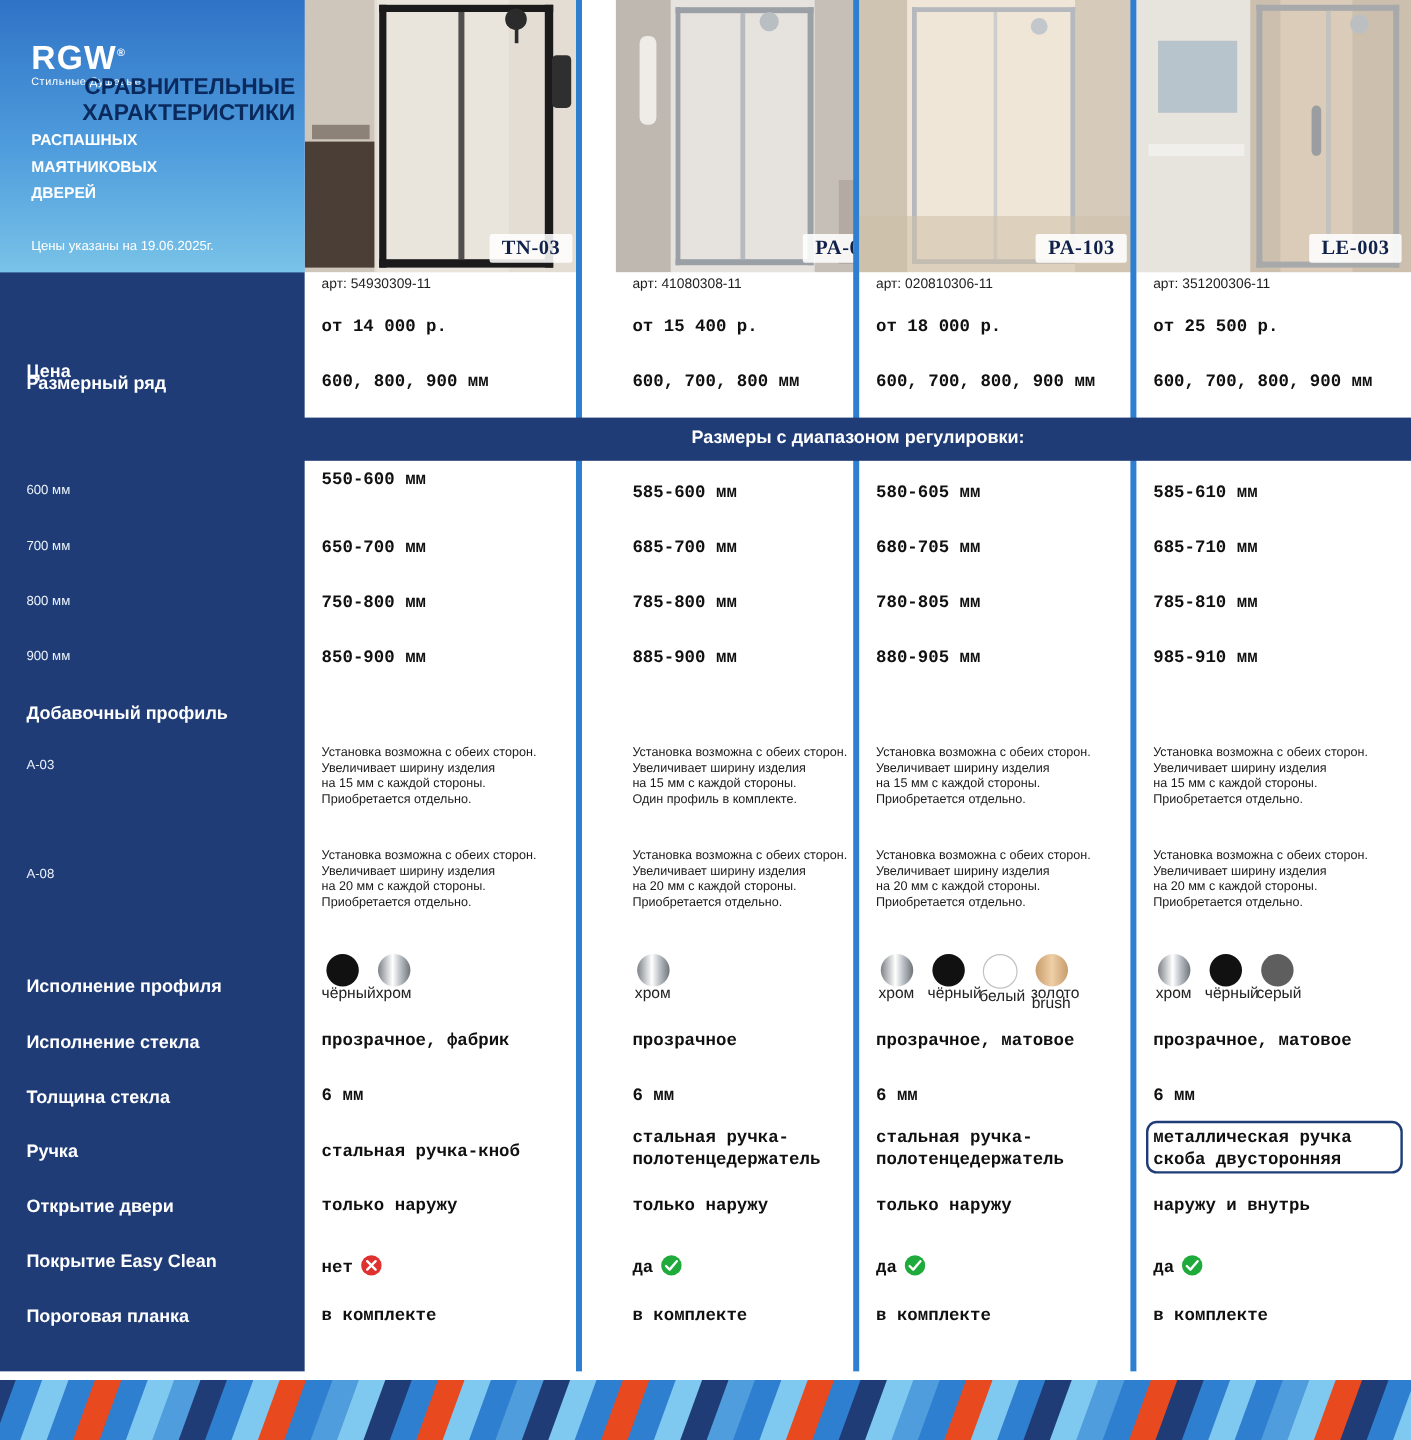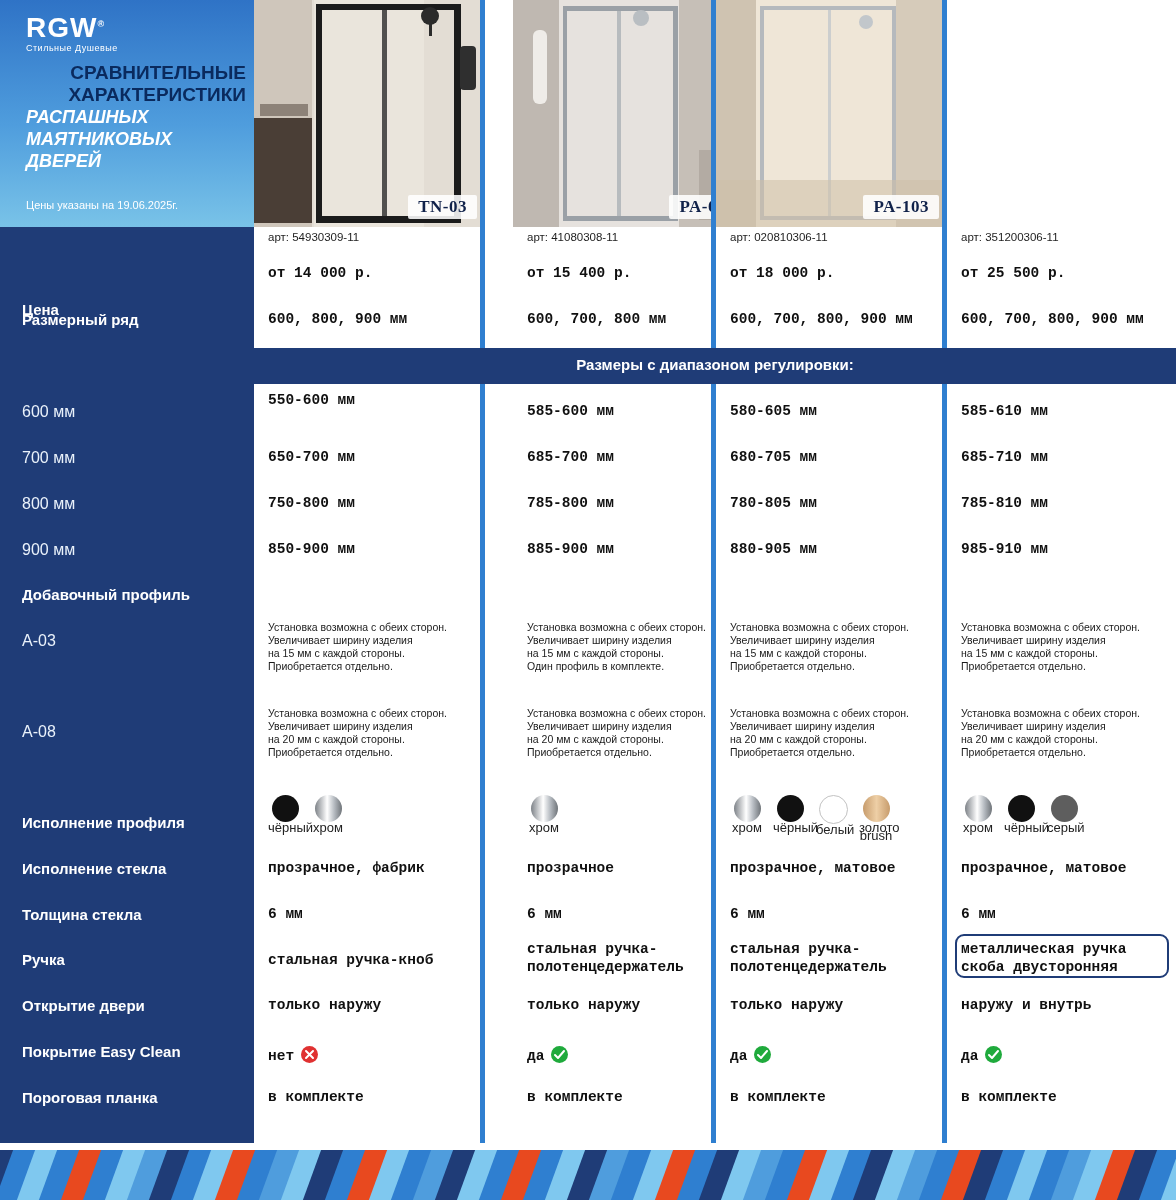--- a/index.html
+++ b/index.html
@@ -15,33 +15,33 @@
   
   .leftcol{
     position:absolute;left:0;top:0;width:254px;height:1143px;
     background:#1f3c77;
   }
   .logo-box{
     position:absolute;left:0;top:0;width:254px;height:227px;
     background:linear-gradient(180deg,#2f73c6 0%, #4f9ddd 55%, #79c3e8 100%);
     color:#fff;
   }
-  .logo{position:absolute;left:26px;top:10px;color:#fff;}
+  .logo{position:absolute;left:26px;top:30px;color:#fff;}
   .logo .rgw{font-size:28px;font-weight:bold;letter-spacing:1px;line-height:28px;}
   .logo .reg{font-size:9px;vertical-align:super;}
   .logo .slogan{font-size:9px;letter-spacing:.5px;margin-top:1px;}
   .ttl{position:absolute;left:26px;top:62px;width:220px;line-height:22px;}
   .ttl .l1{font-size:19px;font-weight:bold;color:#0a2a5e;text-align:right;}
-  .ttl .l2{font-size:18px;font-weight:bold;color:#ffffff;font-style:italic;}
+  .ttl .l2{font-size:13px;font-weight:bold;color:#ffffff;}
   .price-note{position:absolute;left:26px;top:199px;font-size:11px;color:#ffffff;}
 
   .lrow{
     position:absolute;left:22px;color:#ffffff;font-size:15px;font-weight:bold;
   }
-  .lrow.thin{font-weight:normal;font-size:16px;color:#eaf2fb;}
+  .lrow.thin{font-weight:normal;font-size:11px;color:#eaf2fb;}
 
   
   .col{position:absolute;top:0;width:231px;height:1143px;background:#ffffff;}
   .col .photo{position:absolute;left:0;top:0;width:231px;height:227px;overflow:hidden;}
   .code-badge{
     position:absolute;right:8px;bottom:8px;
     background:rgba(255,255,255,.88);
     padding:2px 10px;border-radius:2px;
     font-family:"Liberation Serif", serif;
     font-size:17px;font-weight:bold;color:#11224a;letter-spacing:.5px;
@@ -303,20 +303,38 @@
     <div class="cellbold" style="top:997px;">только наружу</div>
     <div class="cellbold" style="top:1043px;">
       <span>да</span><span class="badge yes"><svg width="17" height="17" viewBox="0 0 17 17">
             <path d="M4 9 L7 12 L13 5" stroke="#ffffff" stroke-width="2" fill="none" stroke-linecap="round" stroke-linejoin="round"></path>
           </svg></span>
     </div>
     <div class="cellbold" style="top:1089px;">в комплекте</div>
   </div>
 
   <div class="col" style="left:947px;width:229px;">
+    <div class="photo" style="width:229px;">
+      <svg width="229" height="227" viewBox="0 0 229 227">
+        <rect x="0" y="0" width="229" height="227" fill="#d8cfc4"></rect>
+        <rect x="0" y="0" width="95" height="227" fill="#e7e3dd"></rect>
+        <rect x="95" y="0" width="134" height="227" fill="#cdbfae"></rect>
+        <rect x="120" y="0" width="60" height="227" fill="#e0d2bd" opacity=".7"></rect>
+        <rect x="18" y="34" width="66" height="60" fill="#b8c4cc"></rect>
+        <rect x="10" y="120" width="80" height="10" fill="#f1efec"></rect>
+        <rect x="100" y="4" width="5" height="219" fill="#a7a9ab"></rect>
+        <rect x="214" y="4" width="5" height="219" fill="#a7a9ab"></rect>
+        <rect x="100" y="4" width="119" height="5" fill="#a7a9ab"></rect>
+        <rect x="100" y="218" width="119" height="5" fill="#a7a9ab"></rect>
+        <rect x="158" y="9" width="4" height="209" fill="#bdbfc1" opacity=".8"></rect>
+        <circle cx="186" cy="20" r="8" fill="#bcbfc2"></circle>
+        <rect x="146" y="88" width="8" height="42" rx="4" fill="#9b9ea1"></rect>
+      </svg>
+      <div class="code-badge">LE-003</div>
+    </div>
     <div class="art">арт: 351200306-11</div>
     <div class="cellbold" style="top:265px;">от 25 500 р.</div>
     <div class="cellbold" style="top:311px;">600, 700, 800, 900 мм</div>
     <div class="cellbold" style="top:403px;">585-610 мм</div>
     <div class="cellbold" style="top:449px;">685-710 мм</div>
     <div class="cellbold" style="top:495px;">785-810 мм</div>
     <div class="cellbold" style="top:541px;">985-910 мм</div>
     <div class="desc" style="top:621px;white-space:pre-line;">Установка возможна с обеих сторон.
 Увеличивает ширину изделия
 на 15 мм с каждой стороны.

